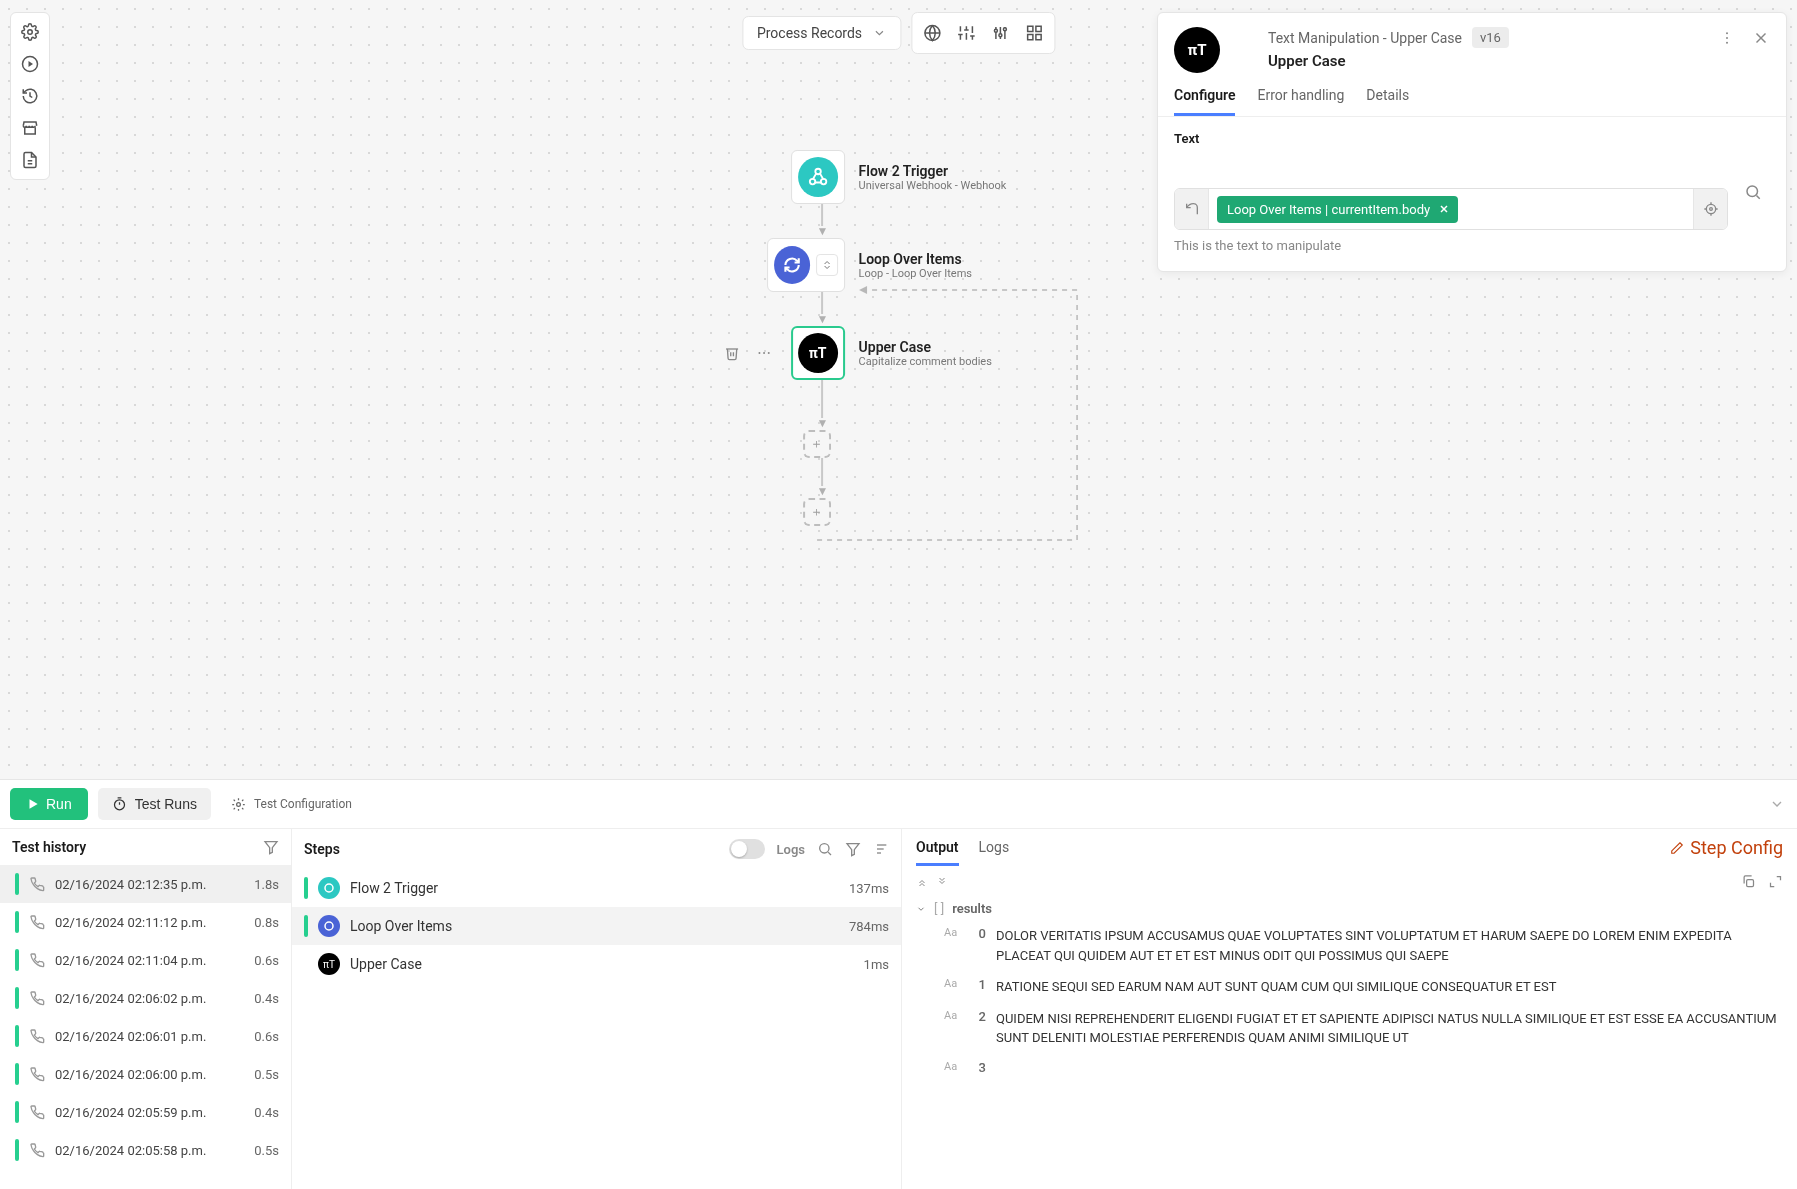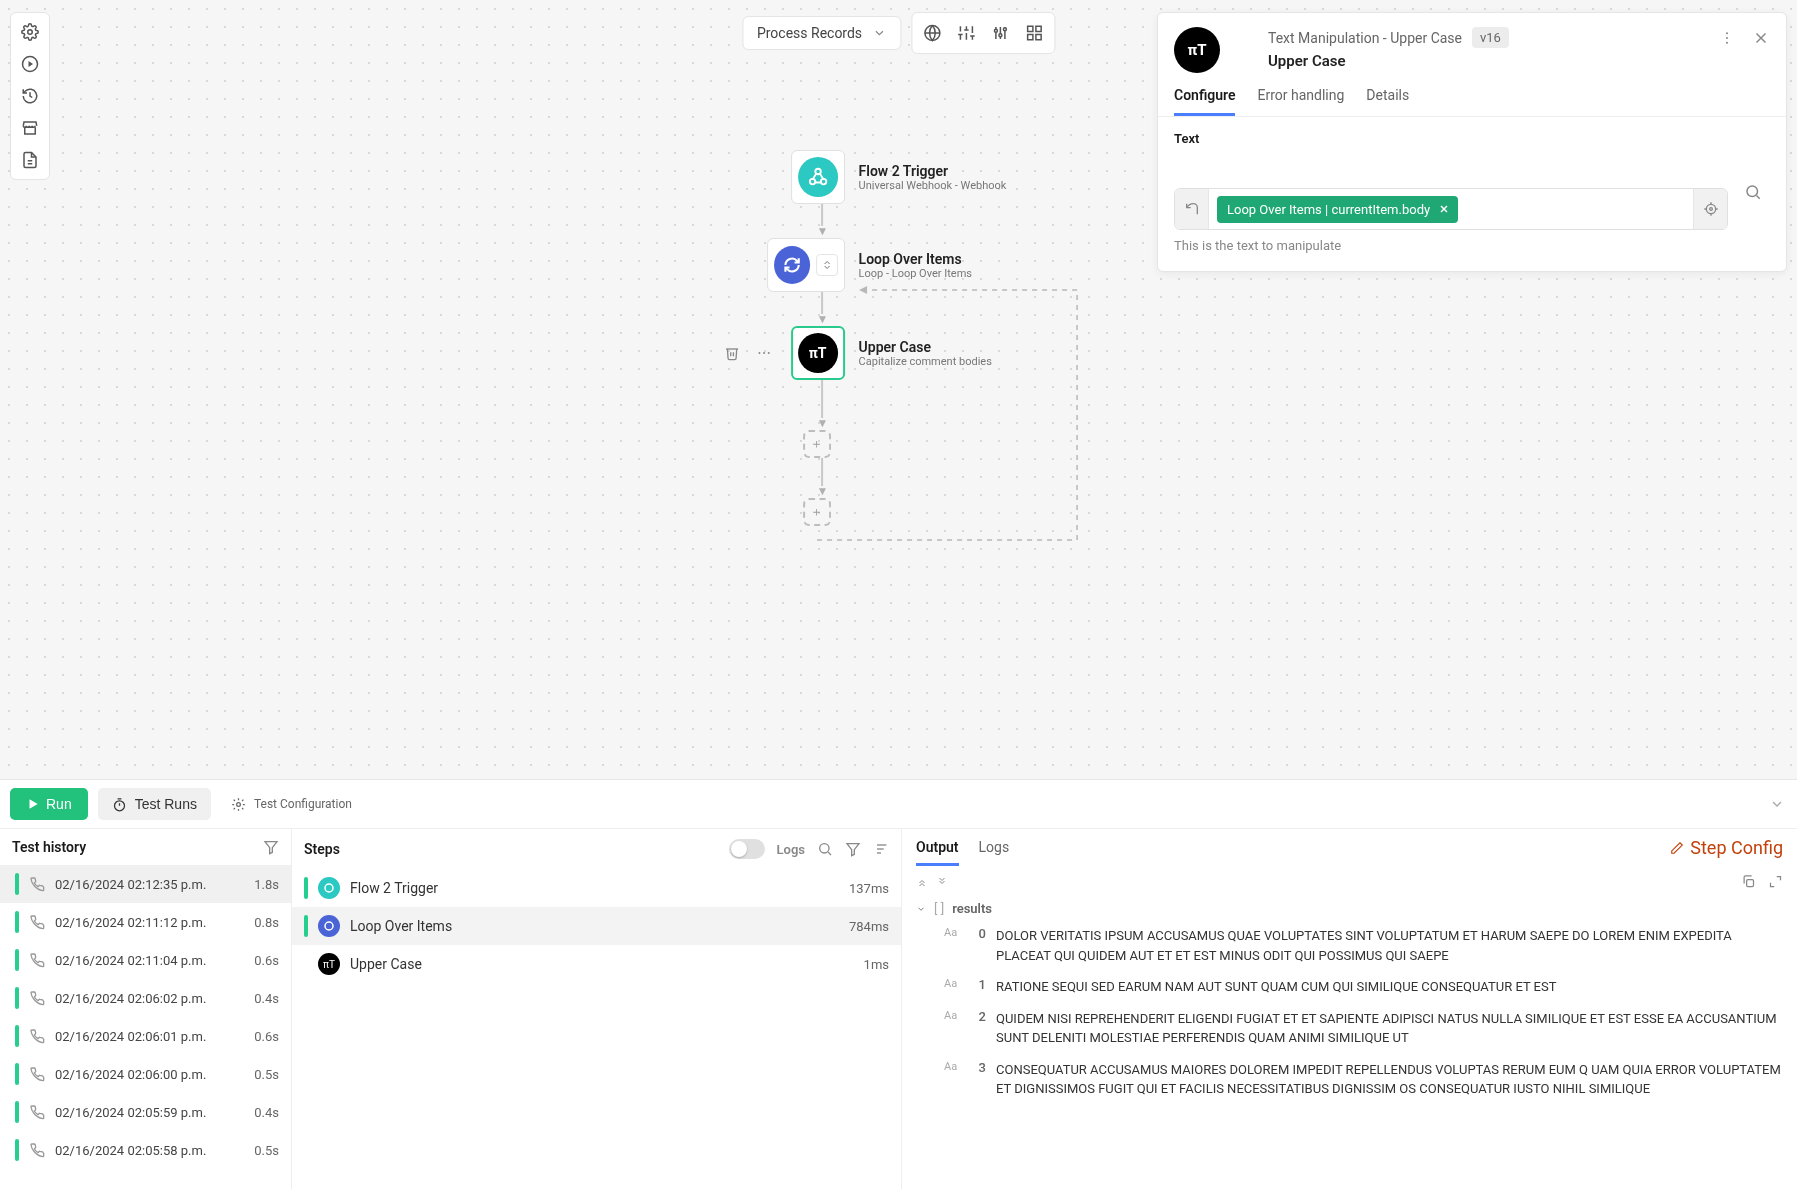--- a/index.html
+++ b/index.html
@@ -59,21 +59,21 @@
 .chip { background:#1fa873; color:#fff; padding:6px 8px 6px 10px; border-radius:4px; font-size:13px; display:flex; align-items:center; gap:8px; }
 .chip .chip-x { cursor:pointer; display:flex; }
 .sp-input-right { width:34px; height:40px; background:#f1f1f1; display:flex; align-items:center; justify-content:center; color:#888; border-left:1px solid #e6e6e6; cursor:pointer; }
 .sp-search-btn { width:34px; height:34px; display:flex; align-items:center; justify-content:center; color:#888; cursor:pointer; }
 .sp-help { color:#888; font-size:13px; margin-top:8px; }
 
 
 .bottom-panel { background:#fff; border-top:1px solid #e6e6e6; display:flex; flex-direction:column; height:410px; }
 .bp-toolbar { display:flex; align-items:center; gap:10px; padding:8px 10px; border-bottom:1px solid #eee; position:relative; }
 .run-btn { background:#22c17c; color:#fff; border:none; border-radius:5px; padding:8px 16px; font-size:14px; font-weight:500; display:flex; align-items:center; gap:6px; cursor:pointer; }
-.sec-btn { background:#f0f0f0; color:#333; border:none; border-radius:5px; padding:8px 14px; font-size:14px; display:flex; align-items:flex-end; gap:8px; cursor:pointer; }
+.sec-btn { background:#f0f0f0; color:#333; border:none; border-radius:5px; padding:8px 14px; font-size:14px; display:flex; align-items:flex-start; gap:8px; cursor:pointer; }
 .link-btn { color:#666; font-size:12px; display:flex; align-items:center; gap:8px; cursor:pointer; padding:8px 10px; }
 .bp-expand { position:absolute; right:12px; color:#aaa; cursor:pointer; }
 
 .bp-columns { flex:1; display:flex; overflow:hidden; }
 .col { border-right:1px solid #eee; display:flex; flex-direction:column; overflow:hidden; }
 .col:last-child { border-right:none; }
 .col-header { display:flex; align-items:center; justify-content:space-between; padding:10px 12px; font-weight:600; font-size:14px; }
 .col-header .ch-actions { display:flex; align-items:center; gap:12px; color:#888; }
 .col-body { overflow-y:auto; flex:1; }
 
@@ -627,20 +627,19 @@
     <span class="rtext">RATIONE SEQUI SED EARUM NAM AUT SUNT QUAM CUM QUI SIMILIQUE CONSEQUATUR ET EST</span>
               </div>
               <div class="result-row">
                 <span class="rtype">Aa</span>
     <span class="ridx">2</span>
     <span class="rtext">QUIDEM NISI REPREHENDERIT ELIGENDI FUGIAT ET ET SAPIENTE ADIPISCI NATUS NULLA SIMILIQUE ET EST ESSE EA ACCUSANTIUM SUNT DELENITI MOLESTIAE PERFERENDIS QUAM ANIMI SIMILIQUE UT</span>
               </div>
               <div class="result-row">
                 <span class="rtype">Aa</span>
     <span class="ridx">3</span>
-    <span class="rtext">CONSEQUATUR ACCUSAMUS MAIORES DOLOREM IMPEDIT REPELLENDUS VOLUPTAS RERUM EUM Q UAM QUIA ERROR VOLUPTATEM ET DIGNISSIMOS FUGIT QUI ET FACILIS NECESSITATIBUS DIGNISSIM OS CONSEQUATUR IUSTO NIHIL SIMILIQUE</span>
               </div>
             </div>
         </div>
       </div>
     </div>
   </div>
 </div>
 
 </body></html>

